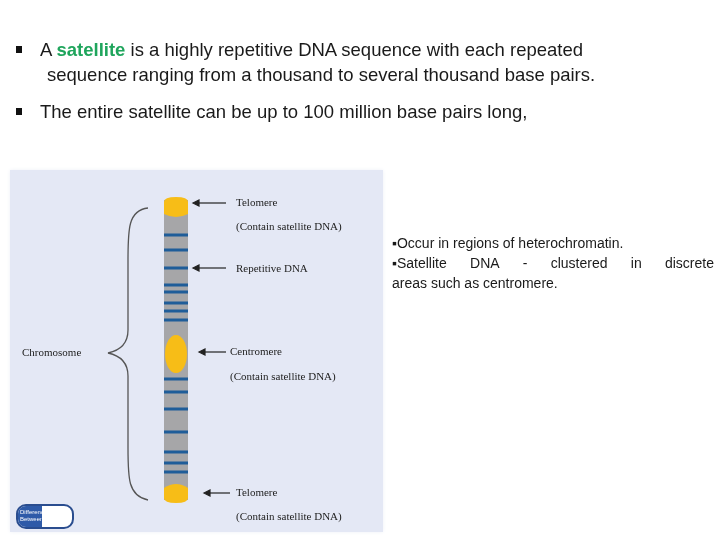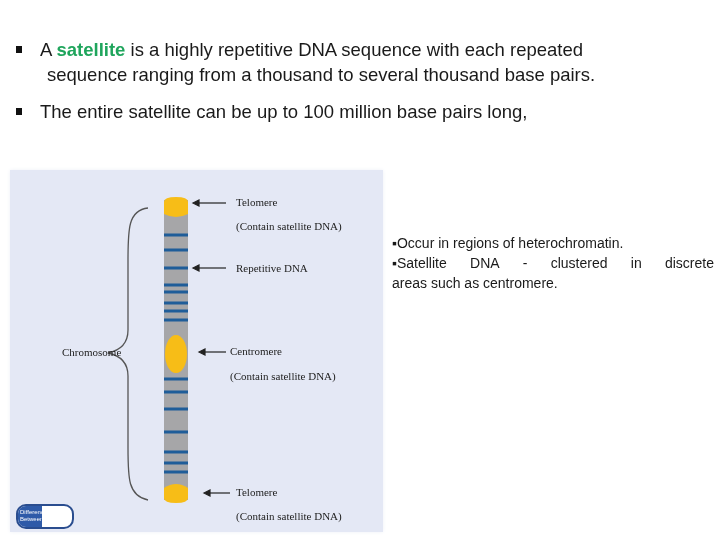--- a/index.html
+++ b/index.html
@@ -65,21 +65,21 @@
         <polygon points="183,33 189,30 189,36"></polygon>
       <line x1="187" y1="98" x2="216" y2="98"></line>
         <polygon points="183,98 189,95 189,101"></polygon>
       <line x1="193" y1="182" x2="216" y2="182"></line>
         <polygon points="189,182 195,179 195,185"></polygon>
       <line x1="198" y1="323" x2="220" y2="323"></line>
         <polygon points="194,323 200,320 200,326"></polygon>
     </g>
   </svg>
 
-  <div class="fig-text" style="left:12px;top:176px;margin-left:40px;">Chromosome</div>
+  <div class="fig-text" style="left:12px;top:176px;">Chromosome</div>
   <div class="fig-text" style="left:226px;top:26px;">Telomere</div>
   <div class="fig-text" style="left:226px;top:50px;">(Contain satellite DNA)</div>
   <div class="fig-text" style="left:226px;top:92px;">Repetitive DNA</div>
   <div class="fig-text" style="left:220px;top:175px;">Centromere</div>
   <div class="fig-text" style="left:220px;top:200px;">(Contain satellite DNA)</div>
   <div class="fig-text" style="left:226px;top:316px;">Telomere</div>
   <div class="fig-text" style="left:226px;top:340px;">(Contain satellite DNA)</div>
 
   <div class="logo">
     <div class="logo-left"></div>

